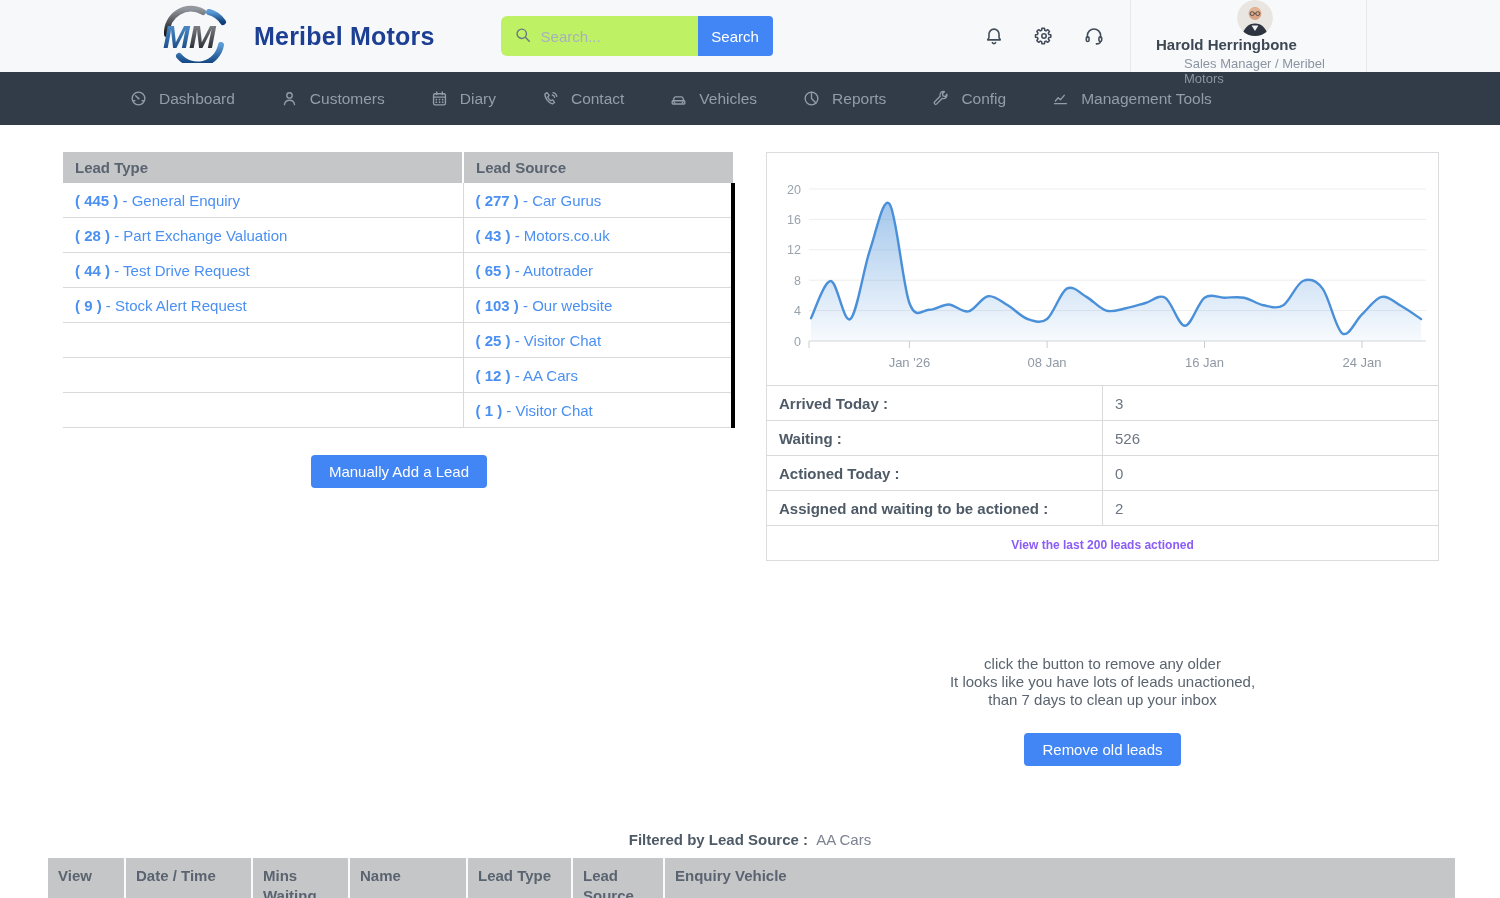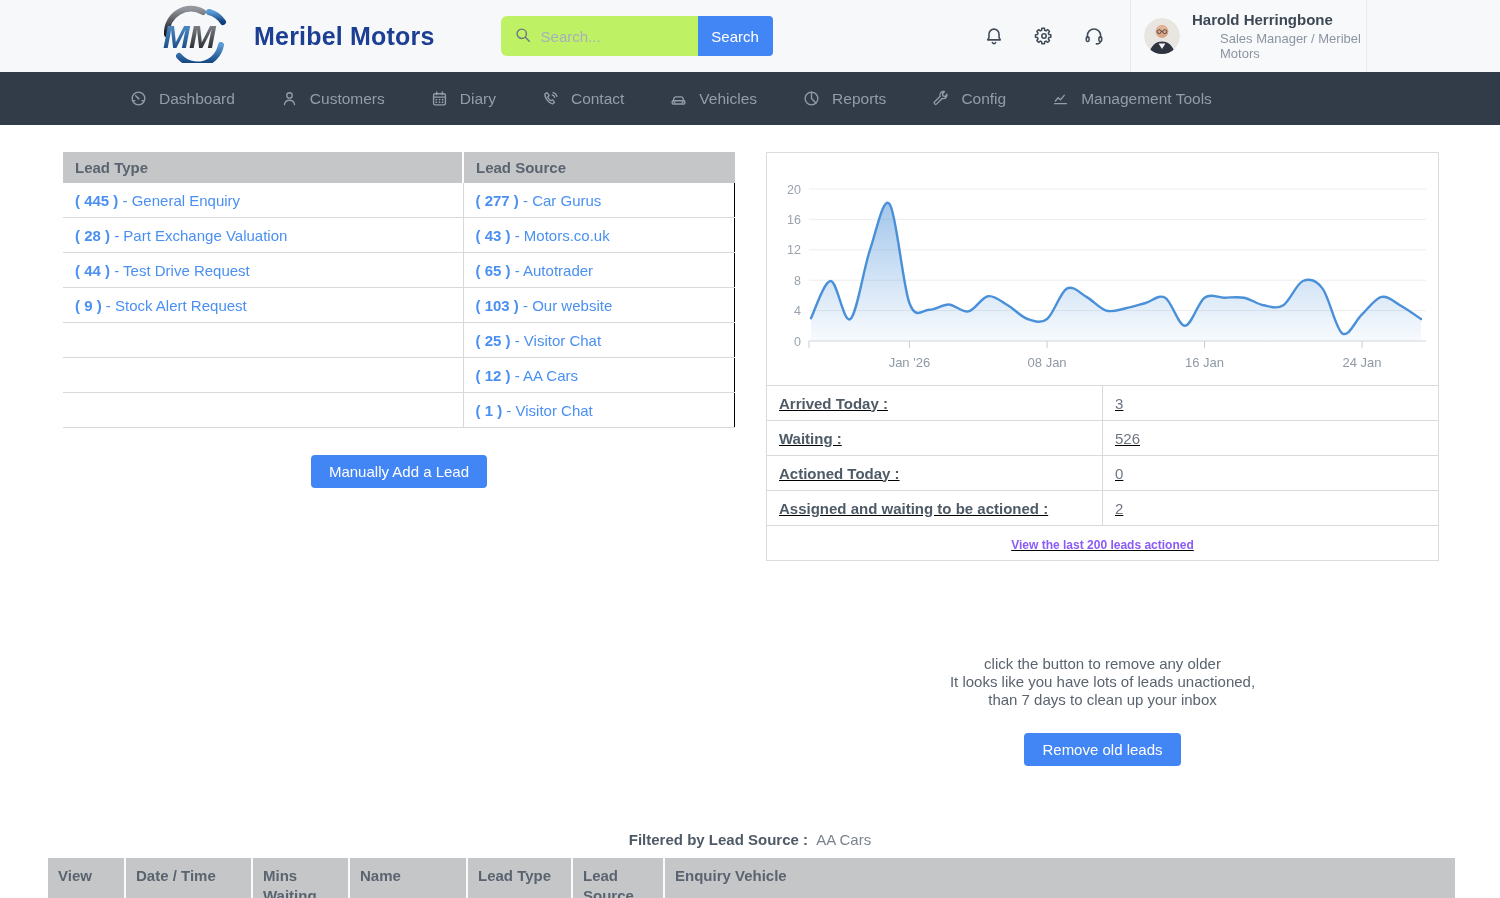--- a/index.html
+++ b/index.html
@@ -17,21 +17,21 @@
     padding:0 10px 0 40px;font-size:15px;color:#5a6470;outline:none;box-sizing:border-box;font-family:inherit;}
   .search-input::placeholder{color:#a7b0bc;}
   .search-btn{width:75px;height:40px;}
   .btn-blue{background:#4285f4;color:#fff;border:none;border-radius:4px;font-size:15px;
     padding:8px 18px;cursor:pointer;font-family:inherit;}
   .search-btn.btn-blue{border-radius:0 4px 4px 0;padding:0;}
   .top-icons{display:flex;gap:28px;margin-left:auto;margin-right:25px;color:#414c59;align-items:center;}
   .top-icons .ico{width:22px;height:22px;cursor:pointer;}
   .ico svg{width:100%;height:100%;display:block;}
   .profile{width:237px;height:72px;background:#f8f9fb;border-left:1px solid #e5e8ec;border-right:1px solid #e5e8ec;
-    display:flex;align-items:center;padding-left:13px;box-sizing:border-box;margin-right:133px;cursor:pointer;}
+    display:flex;align-items:center;padding-left:13px;box-sizing:border-box;margin-right:133px;cursor:pointer;flex-direction:column;}
   .avatar{width:36px;height:36px;border-radius:50%;overflow:hidden;flex:none;}
   .profile-text{margin-left:12px;}
   .profile-name{font-size:15px;font-weight:700;color:#3d4854;}
   .profile-role{font-size:13px;color:#8b94a1;margin-top:3px;margin-left:28px;}
 
   
   .navbar{height:53px;background:#323c49;display:flex;align-items:center;padding-left:129px;gap:45px;}
   .nav-item{display:flex;align-items:center;gap:11px;color:#929daa;font-size:15.5px;cursor:pointer;text-decoration:none;}
   .nav-ico{width:19px;height:19px;}
   .nav-ico svg{width:100%;height:100%;display:block;}
@@ -40,30 +40,30 @@
   .columns{display:flex;align-items:flex-start;padding:27px 0 0 63px;}
   .col-left{width:672px;}
   .col-right{width:673px;margin-left:31px;}
 
   
   .lead-table{width:100%;border-collapse:collapse;table-layout:fixed;}
   .lead-table th{background:#c5c6c7;color:#5a6470;font-size:15px;font-weight:700;text-align:left;
     padding:7px 12px;border-right:2px solid #fff;}
   .lead-table th:last-child{border-right:none;}
   .lead-table td{border-bottom:1px solid #d9d9d9;border-right:1px solid #d9d9d9;padding:7px 12px;height:20px;font-size:15px;}
-  .lead-table td:last-child{border-right:1px solid #000000;}
+  .lead-table td:last-child{border-right:4px solid #000000;}
   .lead-link{text-decoration:none;cursor:pointer;}
   .lead-link .cnt{font-weight:700;color:#4a90f2;}
   .lead-link .lbl{color:#4a90f2;}
   .add-lead-row{text-align:center;margin-top:27px;}
 
   
   .panel{border:1px solid #dadcdf;background:#fff;}
   .chart-wrap{height:232px;}
-  .stats-table{width:100%;border-collapse:collapse;text-decoration:underline;}
+  .stats-table{width:100%;border-collapse:collapse;}
   .stats-table td{border-top:1px solid #dadada;font-size:15px;padding:8px 12px;height:18px;}
   .stats-table .s-label{width:50%;color:#4e5a66;font-weight:700;border-right:1px solid #dadada;}
   .stats-table .s-value{color:#6d7682;}
   .stats-table .s-linkcell{text-align:center;}
   .stats-link{color:#8b5cf6;font-weight:700;text-decoration:none;cursor:pointer;font-size:12px;}
 
   .cleanup{margin-top:94px;text-align:center;}
   .cleanup p{margin:0;font-size:15px;line-height:18px;color:#5a646f;}
   .cleanup .btn-blue{margin-top:24px;}
 

